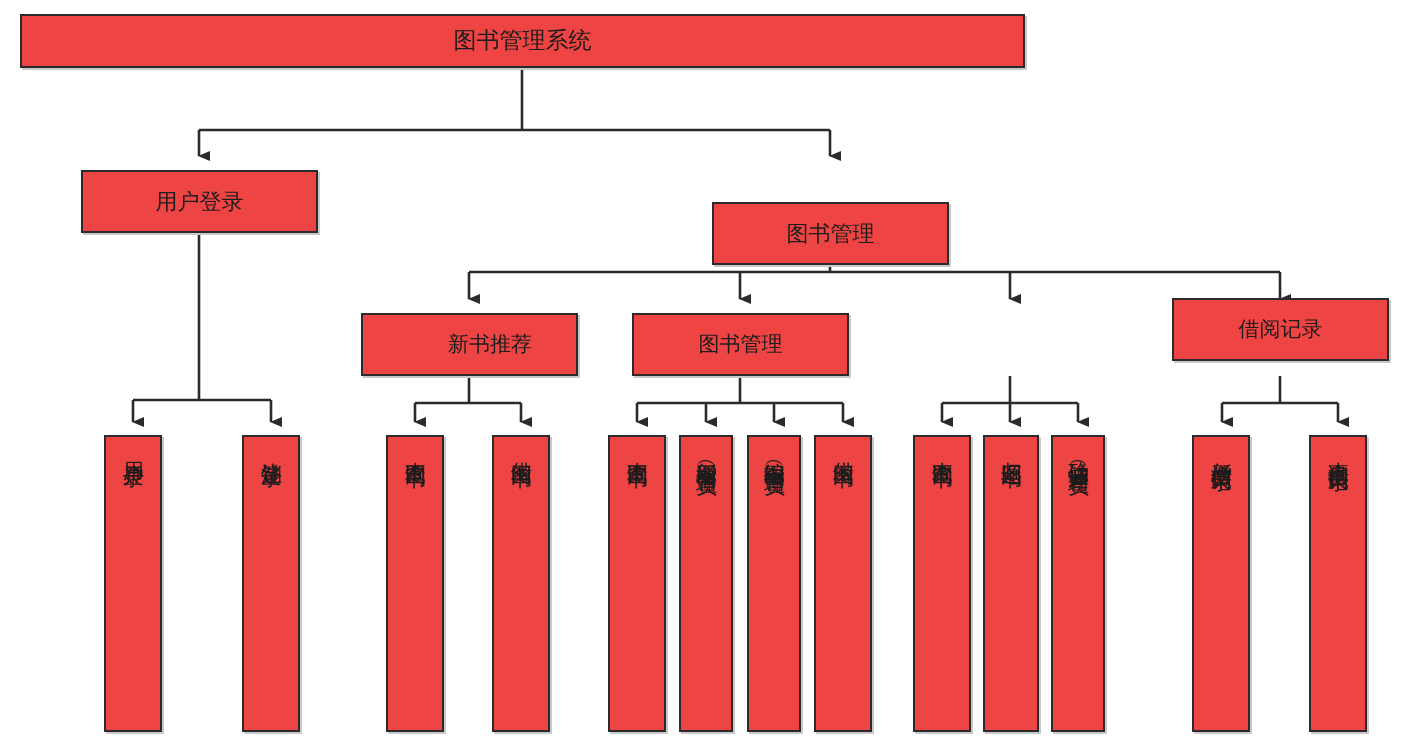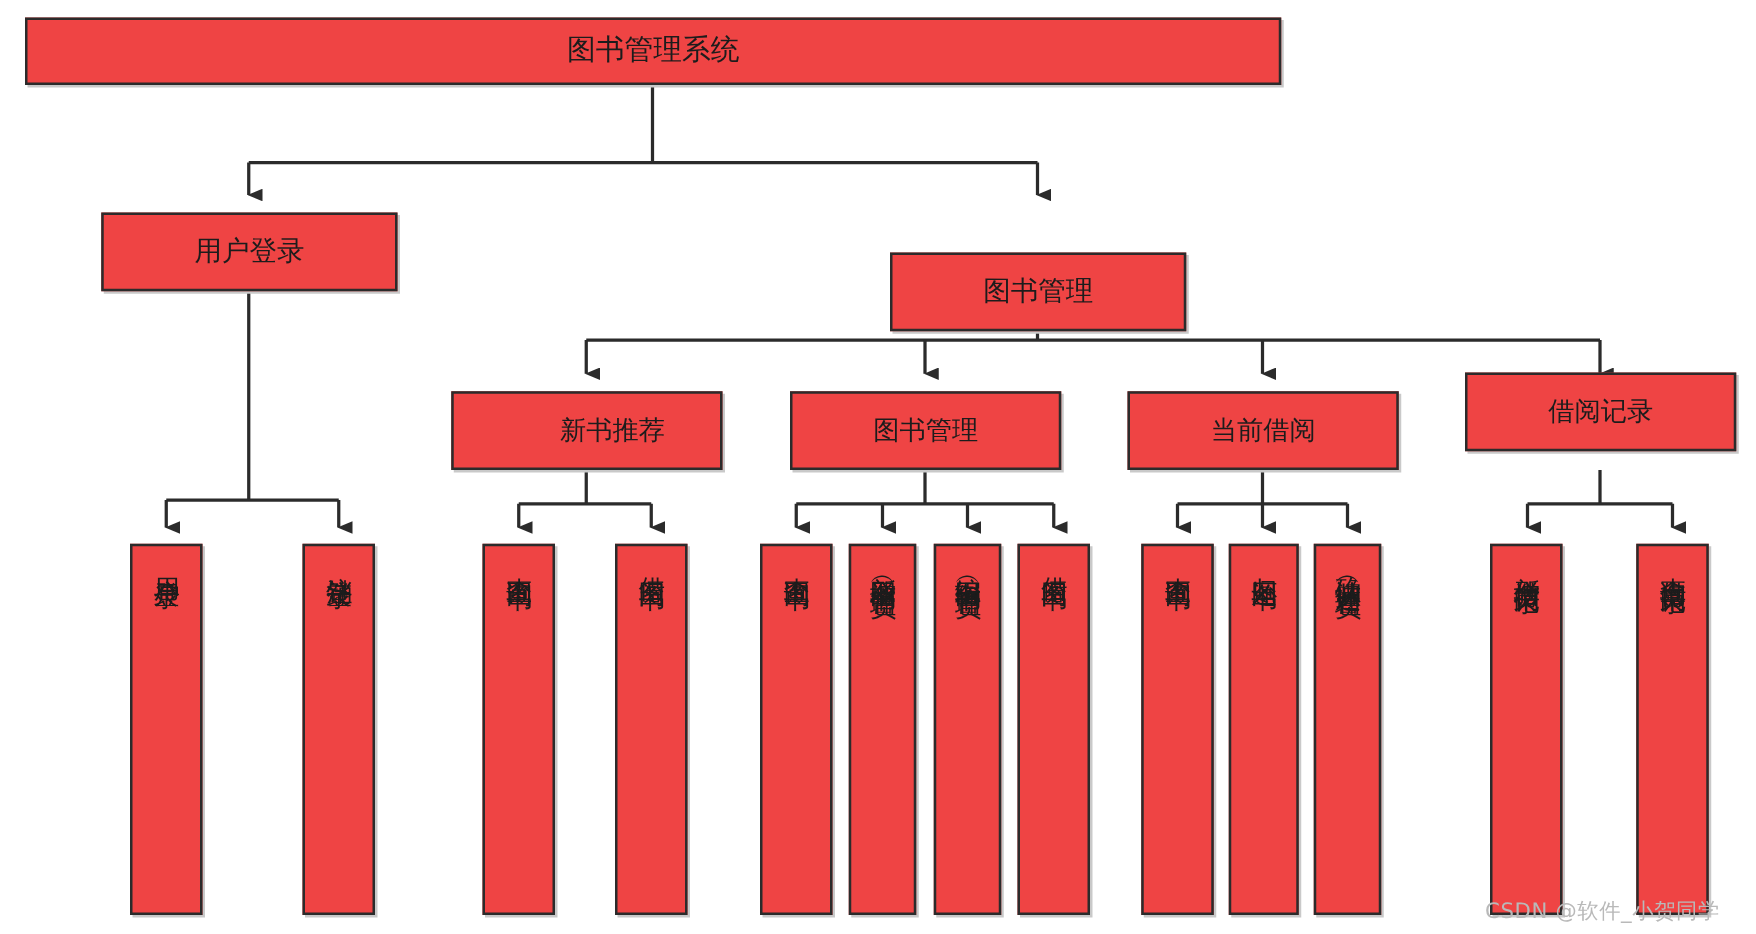--- a/index.html
+++ b/index.html
@@ -141,23 +141,20 @@
   </div>
 
   <div class="node shadowed lvl-3" style="left:361px; top:313px; width:217px; height:63px;padding-left:41px;">
     <span class="lbl">新书推荐</span>
   </div>
 
   <div class="node shadowed lvl-3" style="left:632px; top:313px; width:217px; height:63px;">
     <span class="lbl">图书管理</span>
   </div>
 
-  <div class="node shadowed lvl-3" style="left:902px; top:313px; width:217px; height:63px;">
-    <span class="lbl">当前借阅</span>
-  </div>
 
   <div class="node shadowed lvl-3" style="left:1172px; top:298px; width:217px; height:63px;">
     <span class="lbl">借阅记录</span>
   </div>
 
   <div class="node shadowed leaf" style="left:104px; top:435px; width:58px; height:297px;">
     <span class="lbl">用户登录</span>
   </div>
   <div class="node shadowed leaf" style="left:242px; top:435px; width:58px; height:297px;">
     <span class="lbl">注销登录</span>
@@ -193,15 +190,14 @@
     <span class="lbl">确认归还（管理员）</span>
   </div>
 
   <div class="node shadowed leaf" style="left:1192px; top:435px; width:58px; height:297px;">
     <span class="lbl">新增借阅记录</span>
   </div>
   <div class="node shadowed leaf" style="left:1309px; top:435px; width:58px; height:297px;">
     <span class="lbl">查询借阅记录</span>
   </div>
 
-  <div class="watermark" style="left:1188px; top:717px;">CSDN @软件_小贺同学</div>
 
 </div>
 
 </body></html>

